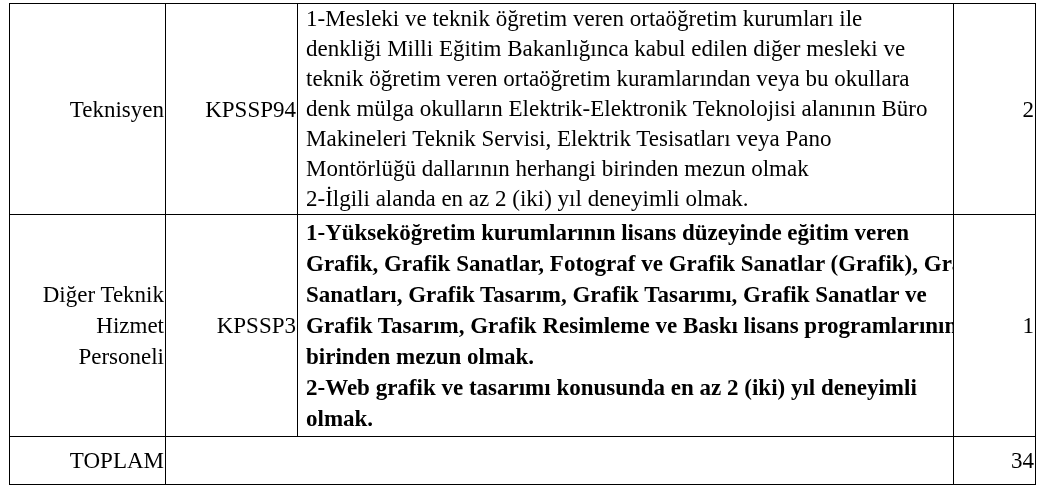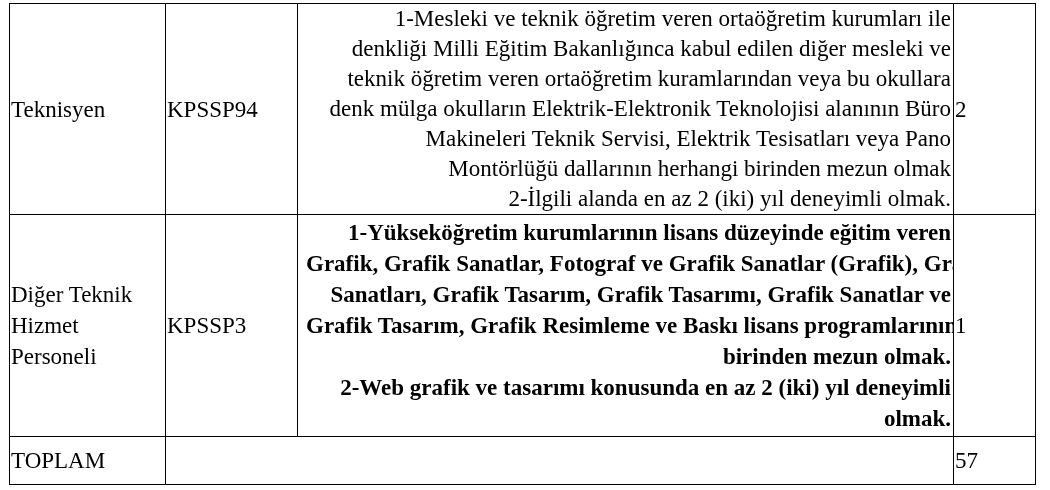--- a/index.html
+++ b/index.html
@@ -28,26 +28,26 @@
     border-collapse: collapse;
     table-layout: fixed;
   }
   table.job-table td {
     border: 1.5px solid #000000;
     vertical-align: middle;
     overflow: hidden;
     font-size: 23px;
   }
   .c-center {
-    text-align: left;
+    text-align: right;
     white-space: pre;
     line-height: 31px;
   }
   .c-desc {
-    text-align: right;
+    text-align: left;
     white-space: pre;
     padding: 0 2px 0 8px;
   }
   tr.r1 { height: 210px; }
   tr.r1 .c-desc { line-height: 30px; }
   tr.r2 { height: 222px; }
   tr.r2 .c-desc { line-height: 31px; font-weight: bold; }
   tr.r3 { height: 48px; }
 </style>
 </head>
@@ -84,17 +84,17 @@
 Sanatları, Grafik Tasarım, Grafik Tasarımı, Grafik Sanatlar ve
 Grafik Tasarım, Grafik Resimleme ve Baskı lisans programlarının
 birinden mezun olmak.
 2-Web grafik ve tasarımı konusunda en az 2 (iki) yıl deneyimli
 olmak.</td>
         <td class="c-center">1</td>
       </tr>
       <tr class="r3">
         <td class="c-center">TOPLAM</td>
         <td colspan="2"></td>
-        <td class="c-center">57</td>
+        <td class="c-center">34</td>
       </tr>
     </tbody>
   </table>
 </div>
 
 </body></html>

